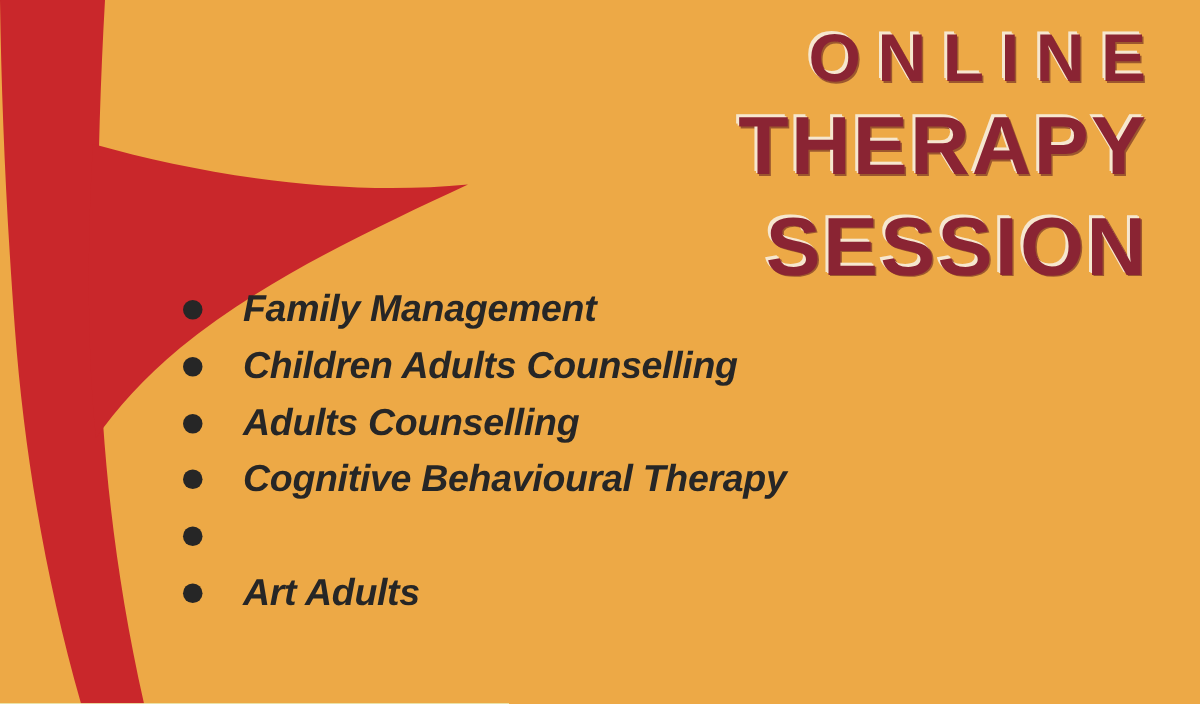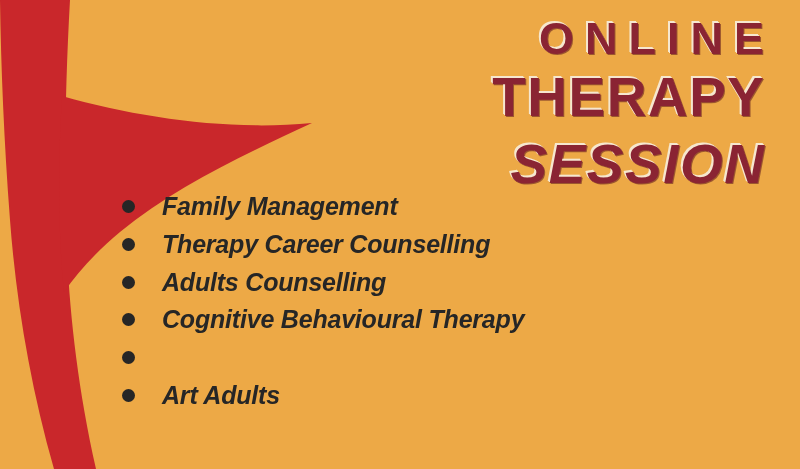--- a/index.html
+++ b/index.html
@@ -69,21 +69,20 @@
   .hl-2 {
     font-size: 55px;
     letter-spacing: 1.5px;
     margin-right: -1.5px;
     margin-bottom: 12px;
   }
   .hl-3 {
     font-size: 55px;
     letter-spacing: 1.5px;
     margin-right: -1.5px;
-    font-style: italic;
   }
 
   
   .service-list {
     position: absolute;
     left: 122px;
     top: 188px;
     margin: 0;
     padding: 0;
     list-style: none;
@@ -142,21 +141,21 @@
     <span class="headline-line hl-3">SESSION</span>
   </div>
 
   <ul class="service-list">
     <li class="service-item">
       <span class="bullet"></span>
       <span class="service-label">Family Management</span>
     </li>
     <li class="service-item">
       <span class="bullet"></span>
-      <span class="service-label">Therapy Career Counselling</span>
+      <span class="service-label">Children Adults Counselling</span>
     </li>
     <li class="service-item">
       <span class="bullet"></span>
       <span class="service-label">Adults Counselling</span>
     </li>
     <li class="service-item">
       <span class="bullet"></span>
       <span class="service-label">Cognitive Behavioural Therapy</span>
     </li>
     <li class="service-item">

